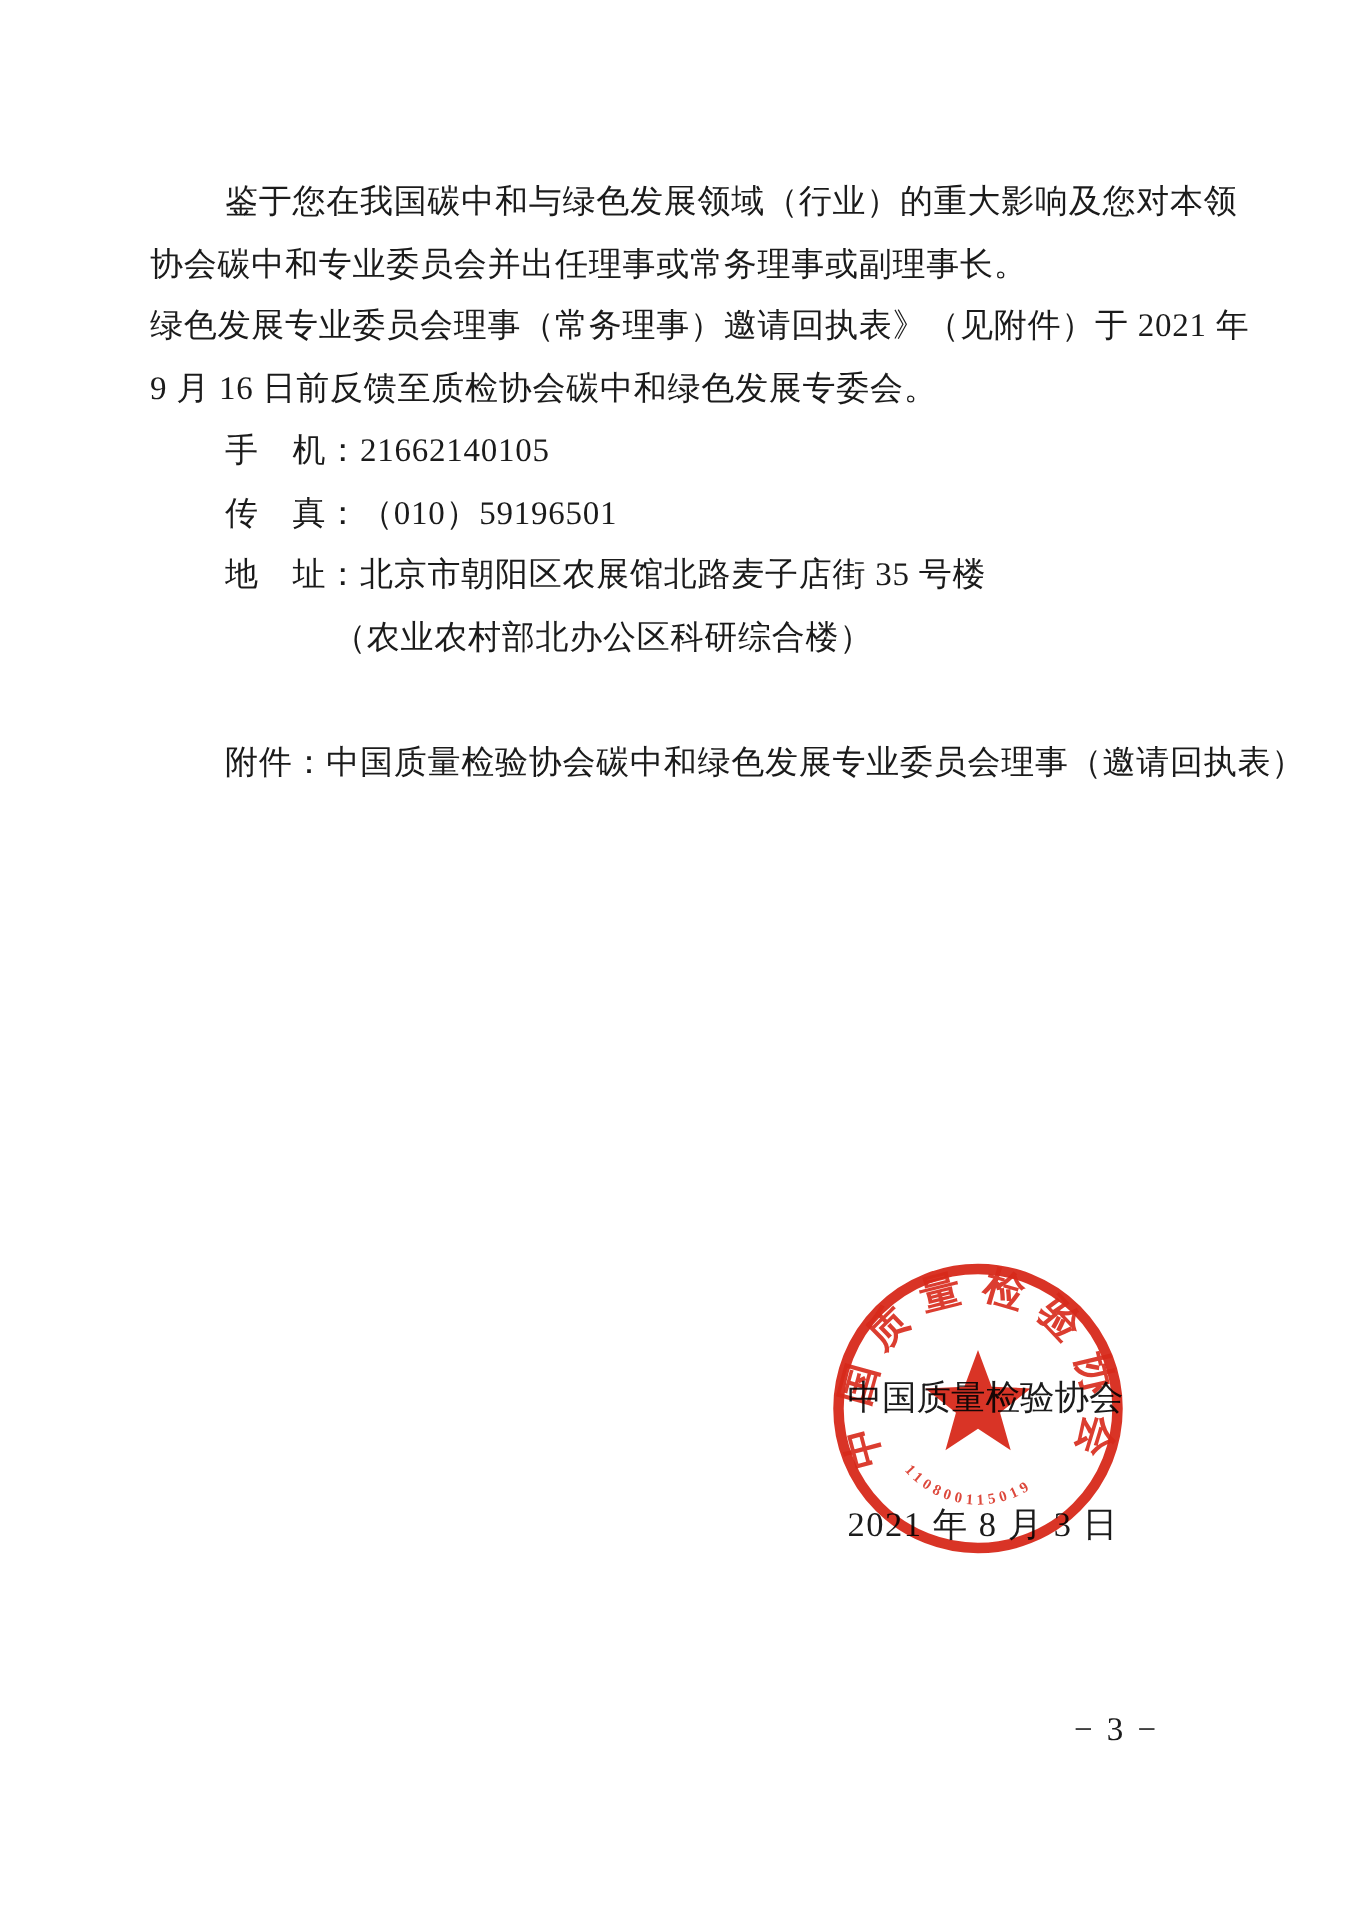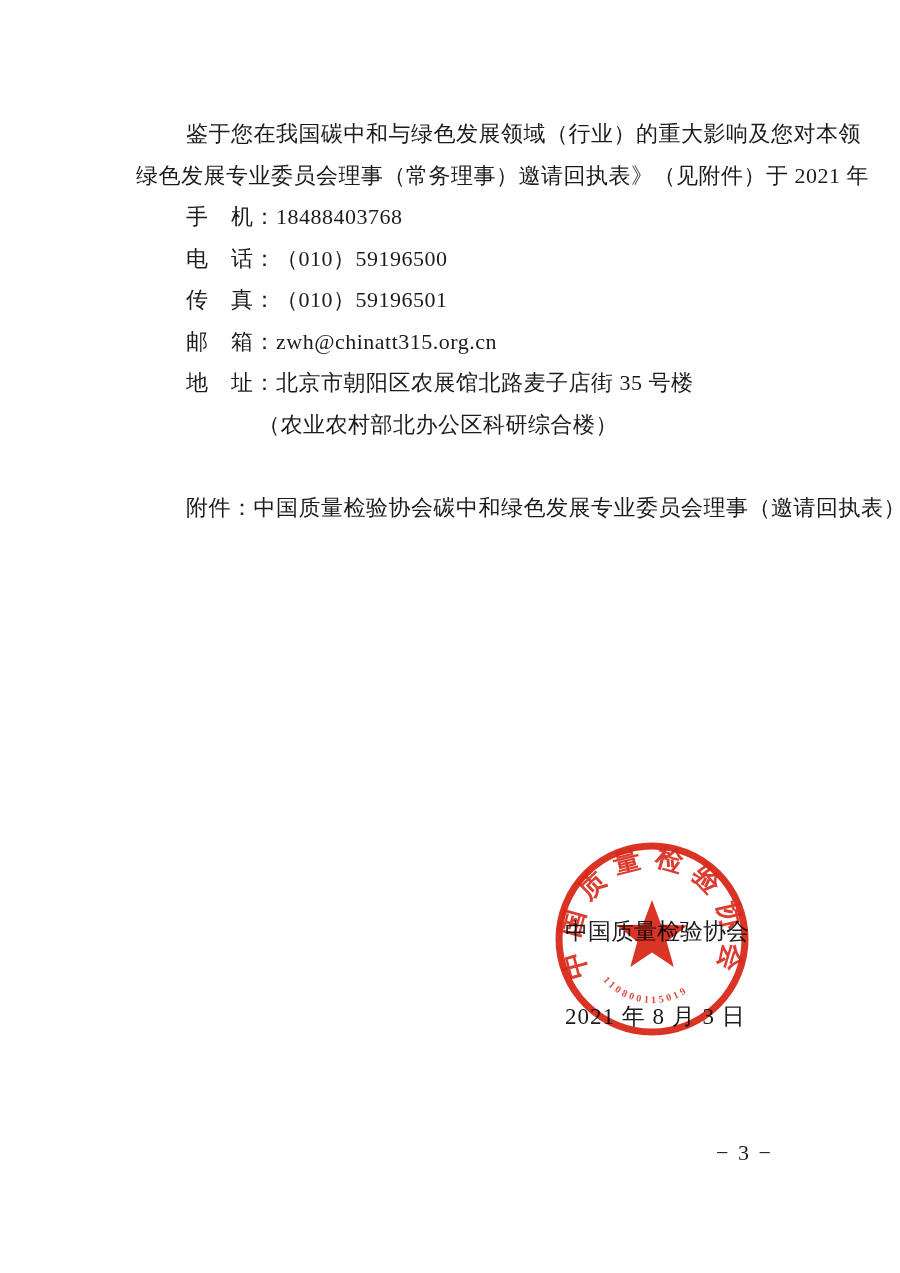--- a/index.html
+++ b/index.html
@@ -8,21 +8,20 @@
     width:900px; height:1273px;
     background:#ffffff;
     overflow:hidden;
     font-family:"Liberation Serif","DejaVu Serif",serif;
     color:#1b1b1b;
   }
   .content {
     position:absolute;
     left:100px; top:113px;
     width:700px;
-    margin-left:36px;
   }
   .line {
     height:41.5px;
     line-height:41.5px;
     font-size:22px;
     letter-spacing:0.5px;
     white-space:nowrap;
   }
   .indent        { padding-left:50px; }
   .indent-attach { padding-left:90px; }
@@ -57,25 +56,25 @@
   }
   .seal text { font-family:"Liberation Serif","DejaVu Serif",serif; font-weight:bold; }
 </style>
 </head>
 <body>
 
 <div class="page">
 
   <div class="content">
     <div class="line indent">鉴于您在我国碳中和与绿色发展领域（行业）的重大影响及您对本领</div>
+    <div class="line">协会碳中和专业委员会并出任理事或常务理事或副理事长。</div>
     <div class="line">绿色发展专业委员会理事（常务理事）邀请回执表》（见附件）于 2021 年</div>
-    <div class="line indent">手　机：18488403768</div>
-    <div class="line indent">电　话：（010）59196500</div>
+    <div class="line">9 月 16 日前反馈至质检协会碳中和绿色发展专委会。</div>
+    <div class="line indent">手　机：21662140105</div>
     <div class="line indent">传　真：（010）59196501</div>
-    <div class="line indent">邮　箱：zwh@chinatt315.org.cn</div>
     <div class="line indent">地　址：北京市朝阳区农展馆北路麦子店街 35 号楼</div>
     <div class="line indent-paren">（农业农村部北办公区科研综合楼）</div>
     <div class="line"></div>
     <div class="line indent">附件：中国质量检验协会碳中和绿色发展专业委员会理事（邀请回执表）</div>
   </div>
 
   <div class="sig-org">中国质量检验协会</div>
   <div class="sig-date">2021 年 8 月 3 日</div>
 
   <svg class="seal" viewBox="0 0 220 220" aria-hidden="true">

